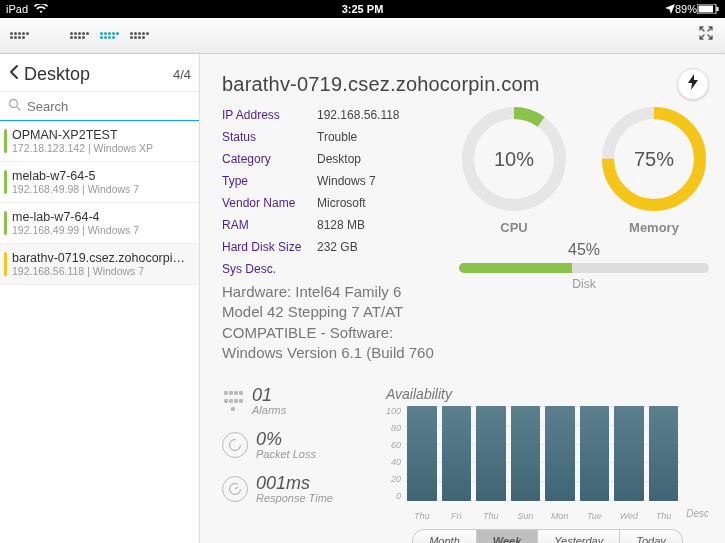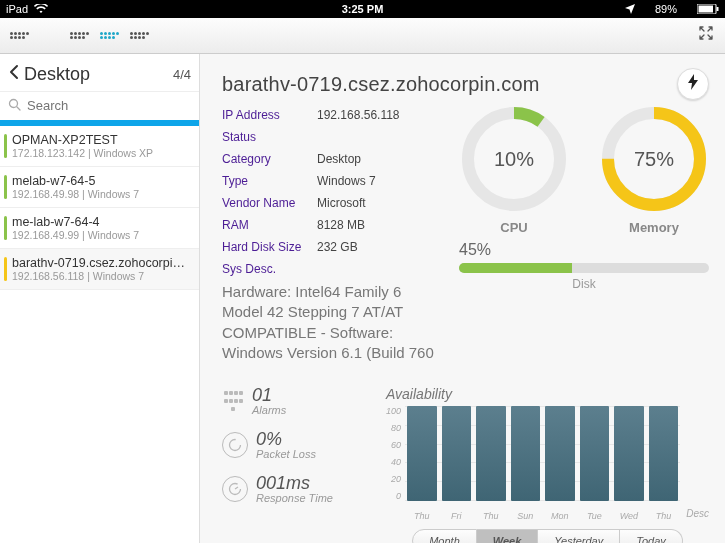--- a/index.html
+++ b/index.html
@@ -1,35 +1,35 @@
 <!DOCTYPE html>
 <html><head>
 <meta charset="utf-8">
 <style>
   * { box-sizing: border-box; margin: 0; padding: 0; font-family: -apple-system, "Helvetica Neue", Helvetica, Arial, sans-serif; }
   html, body { width: 725px; height: 543px; overflow: hidden; background: #f4f4f4; }
   .statusbar { height: 18px; background: #000; color: #fff; display: flex; align-items: center; font-size: 11px; padding: 0 6px; }
   .statusbar .sb-left { flex: 1; display: flex; align-items: center; gap: 6px; }
   .statusbar .sb-center { flex: 1; text-align: center; font-weight: 600; }
-  .statusbar .sb-right { flex: 1; display: flex; justify-content: flex-end; align-items: center; gap: 20px; }
+  .statusbar .sb-right { flex: 1; display: flex; justify-content: flex-end; align-items: center; gap: 0; }
   .wifi-icon, .loc-icon, .batt-icon { display: inline-flex; }
 
   .toolbar { height: 36px; background: linear-gradient(#fdfdfd,#ececec); border-bottom: 1px solid #ccc; display: flex; align-items: center; padding: 0 10px; gap: 10px; }
   .toolbar .dots { width: 20px; height: 18px; display: inline-flex; flex-wrap: wrap; align-content: center; gap: 1px; }
   .toolbar .dots span { width:3px; height:3px; background:#555; border-radius:50%; }
   .toolbar .dots.blue span { background:#1fa7c8; }
   .toolbar .right { margin-left: auto; font-size: 18px; color: #555; }
 
   .content { display: flex; height: 489px; }
   .sidebar { width: 200px; background: #fff; border-right: 1px solid #ddd; display: flex; flex-direction: column; }
   .side-head { display: flex; align-items: center; padding: 10px 8px 6px 8px; border-bottom: 1px solid #eee; }
   .side-head .back { font-size: 18px; color:#333; margin-right:4px; }
   .side-head .title { font-size: 18px; color:#333; font-weight: 400; flex:1; }
   .side-head .count { font-size: 13px; color:#555; }
-  .search-row { display:flex; align-items:flex-start; padding:6px 8px; border-bottom:6px solid #0ea5e9; color:#aaa; font-size:13px; gap:6px; }
+  .search-row { display:flex; align-items:flex-end; padding:6px 8px; border-bottom:1px solid #0ea5e9; color:#aaa; font-size:13px; gap:6px; }
   .search-row input { border:none; outline:none; flex:1; font-size:13px; color:#666; background:transparent; }
   .list { overflow-y:auto; }
   .li { padding:7px 8px 7px 12px; border-bottom:1px solid #eee; position:relative; cursor:pointer; }
   .li::before { content:""; position:absolute; left:4px; top:8px; bottom:8px; width:3px; border-radius:2px; }
   .li.green::before  { background:#8bc34a; }
   .li.yellow::before { background:#f5c518; }
   .li .name { font-size:12.5px; color:#333; white-space:nowrap; overflow:hidden; text-overflow:ellipsis; }
   .li .meta { font-size:10.5px; color:#999; }
   .li.selected { background:#f7f7f7; }
 
@@ -45,21 +45,21 @@
   .props .v { flex:1; color:#444; }
   .sysdesc { font-size:15px; color:#777; line-height:1.35; margin-top:2px; }
 
   .gauges { flex:1; display:flex; gap:30px; justify-content:center; align-items:flex-start; }
   .gauge { text-align:center; }
   .gwrap { position:relative; width:110px; height:110px; }
   .gtxt { position:absolute; inset:0; display:flex; align-items:center; justify-content:center; font-size:20px; color:#555; font-weight:300; }
   .glabel { margin-top:6px; font-size:13px; color:#888;font-weight:bold; }
 
   .diskwrap { margin:6px 0 4px; }
-  .disk-label { text-align:left; font-size:16px; color:#666; font-weight:300; }
+  .disk-label { text-align:center; font-size:16px; color:#666; font-weight:300; }
   .bar-track { height:10px; background:#ddd; border-radius:5px; overflow:hidden; margin-top:4px; }
   .bar-fill { height:100%; background:#8bc34a; }
   .disk-cap { text-align:center; font-size:12px; color:#999; margin-top:4px; }
 
   .bottom { display:flex; gap:14px; margin-top:23px;font-style:italic; }
   .stats { width:150px; display:flex; flex-direction:column; gap:14px; }
   .stat { display:flex; align-items:center; gap:8px; }
   .sicon { width:26px; height:26px; border:1.5px solid #bbb; border-radius:50%; display:flex; align-items:center; justify-content:center; color:#bbb; font-size:12px; }
   .sicon.square { border-radius:4px; border:none; display:inline-flex; flex-wrap:wrap; gap:1px; width:22px; height:22px; }
   .sicon.square span { width:4px; height:4px; background:#bbb; border-radius:1px; }
@@ -221,20 +221,21 @@
     </div>
 
     <div class="cols">
       <div class="props">
         <div class="row">
             <span class="k">IP Address</span>
             <span class="v">192.168.56.118</span>
           </div>
         <div class="row">
             <span class="k">Status</span>
+            <span class="v">Trouble</span>
           </div>
         <div class="row">
             <span class="k">Category</span>
             <span class="v">Desktop</span>
           </div>
         <div class="row">
             <span class="k">Type</span>
             <span class="v">Windows 7</span>
           </div>
         <div class="row">

